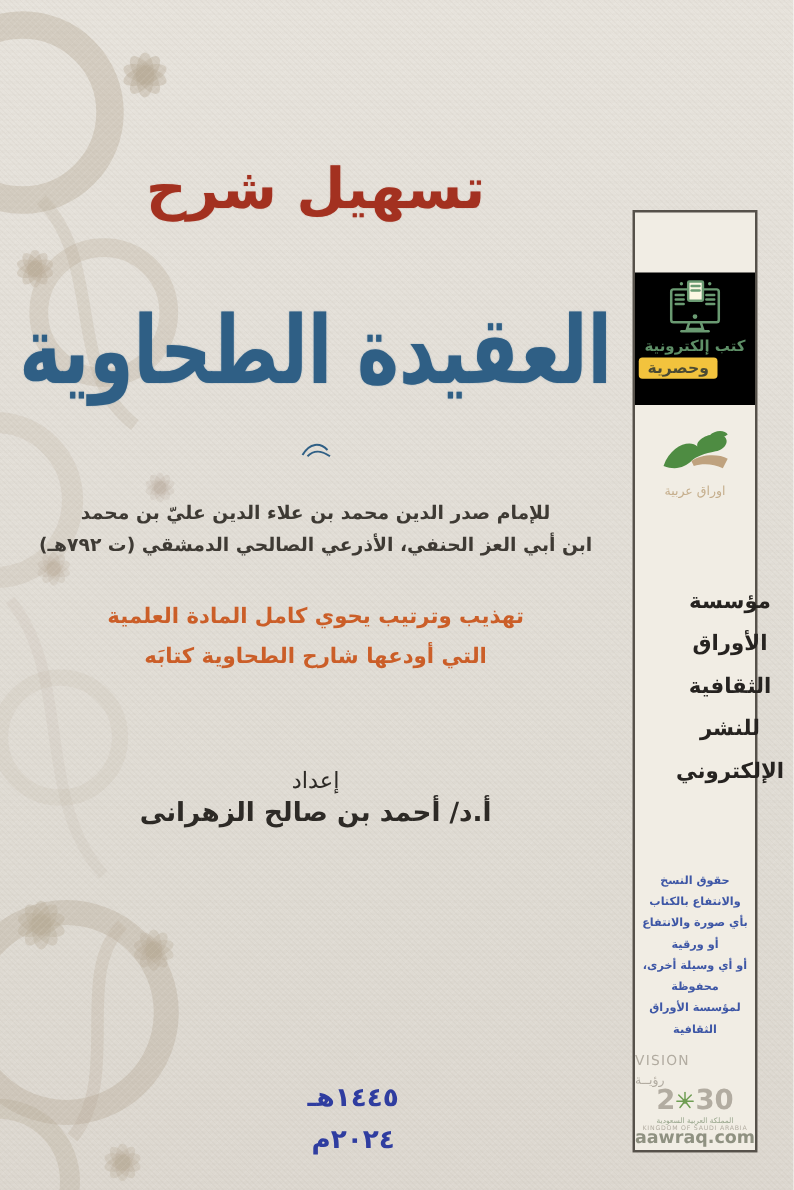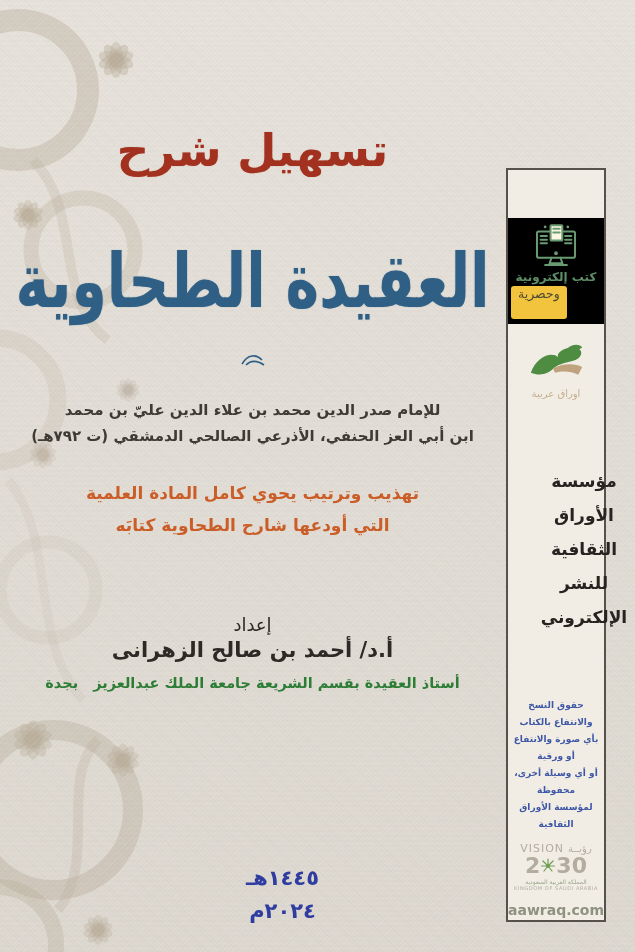--- a/index.html
+++ b/index.html
@@ -30,30 +30,30 @@
   .prep-title{margin-top:13px;font-size:14.5px;font-weight:bold;color:#2e7d36;}
   .dates{position:absolute;top:862px;left:30px;width:505px;font-size:21px;font-weight:bold;
          color:#2f3da0;line-height:1.55;}
 
   
   .sidebar{position:absolute;left:506px;top:168px;width:100px;height:754px;box-sizing:border-box;
            background:#f1ede4;border:2px solid #56514a;}
   .badge{position:absolute;top:0;left:0;right:0;height:106px;background:#000000;
          display:flex;flex-direction:column;align-items:center;padding-top:5px;box-sizing:border-box;margin-top:48px;}
   .badge-line1{font-size:12px;font-weight:bold;color:#5e8f67;margin-top:1px;}
-  .badge-line2{align-self:flex-start;margin-left:3px;margin-top:2px;font-size:12.5px;font-weight:normal;
-               color:#4c4b33;background:#f2c33d;padding:0 7px 18px;border-radius:3px;}
+  .badge-line2{align-self:flex-start;margin-left:3px;margin-top:2px;font-size:12.5px;font-weight:bold;
+               color:#4c4b33;background:#f2c33d;padding:0 7px 2px;border-radius:3px;}
   .pub-logo{position:absolute;top:172px;width:100%;text-align:center;}
   .pub-logo-text{font-size:10px;color:#c5ae8c;margin-top:-2px;}
   .org{position:absolute;top:294px;width:100%;text-align:center;direction:rtl;
        font-weight:bold;color:#262320;font-size:17px;line-height:34px;padding-left:28px;}
   .copyright{position:absolute;top:527px;width:100%;direction:rtl;text-align:center;
              color:#3e57a6;font-size:9px;font-weight:bold;line-height:17px;}
   .vision{position:absolute;top:672px;width:100%;text-align:center;color:#b2aca1;}
-  .vision-row1{font-size:11px;letter-spacing:1px;display:flex;justify-content:center;gap:4px;align-items:baseline;}
+  .vision-row1{font-size:11px;letter-spacing:1px;display:flex;justify-content:center;gap:4px;align-items:baseline;flex-direction:column;}
   .vision-ar{font-size:10px;}
   .vision-year{display:flex;justify-content:center;align-items:center;gap:0;
                font-size:22px;font-weight:bold;line-height:1;}
   .vision-sub-ar{font-size:6px;color:#9aa78e;margin-top:1px;}
   .vision-sub-en{font-size:5px;letter-spacing:.6px;}
   .website{position:absolute;top:732px;width:100%;text-align:center;font-size:14px;
            font-weight:bold;color:#8f9181;}
 </style>
 </head>
 <body>
@@ -114,21 +114,20 @@
     </div>
 
     <div class="subtitle">
       <div>تهذيب وترتيب يحوي كامل المادة العلمية</div>
       <div>التي أودعها شارح الطحاوية كتابَه</div>
     </div>
 
     <div class="prep">
       <div class="prep-label">إعداد</div>
       <div class="prep-name">أ.د/ أحمد بن صالح الزهرانى</div>
-      <div class="prep-title">أستاذ العقيدة بقسم الشريعة جامعة الملك عبدالعزيز&nbsp;&nbsp; بجدة</div>
     </div>
 
     <div class="dates">
       <div>١٤٤٥هـ</div>
       <div>٢٠٢٤م</div>
     </div>
   </div>
 
   <div class="sidebar">
 

